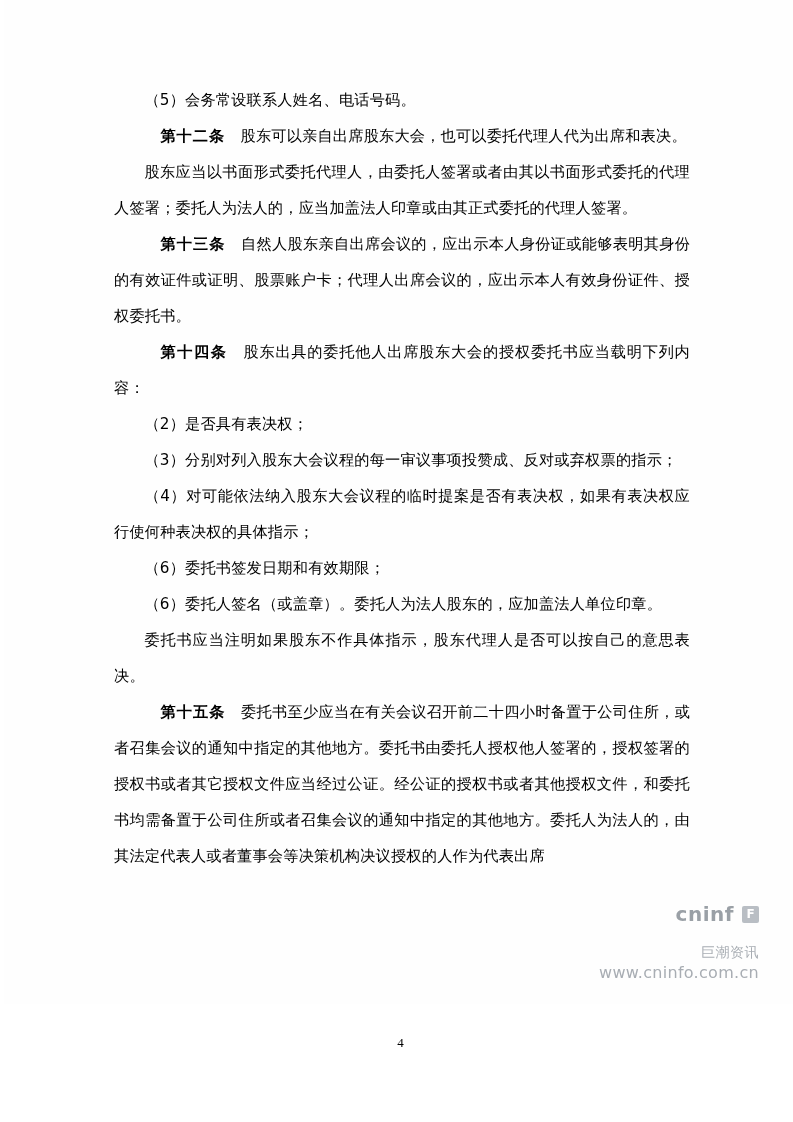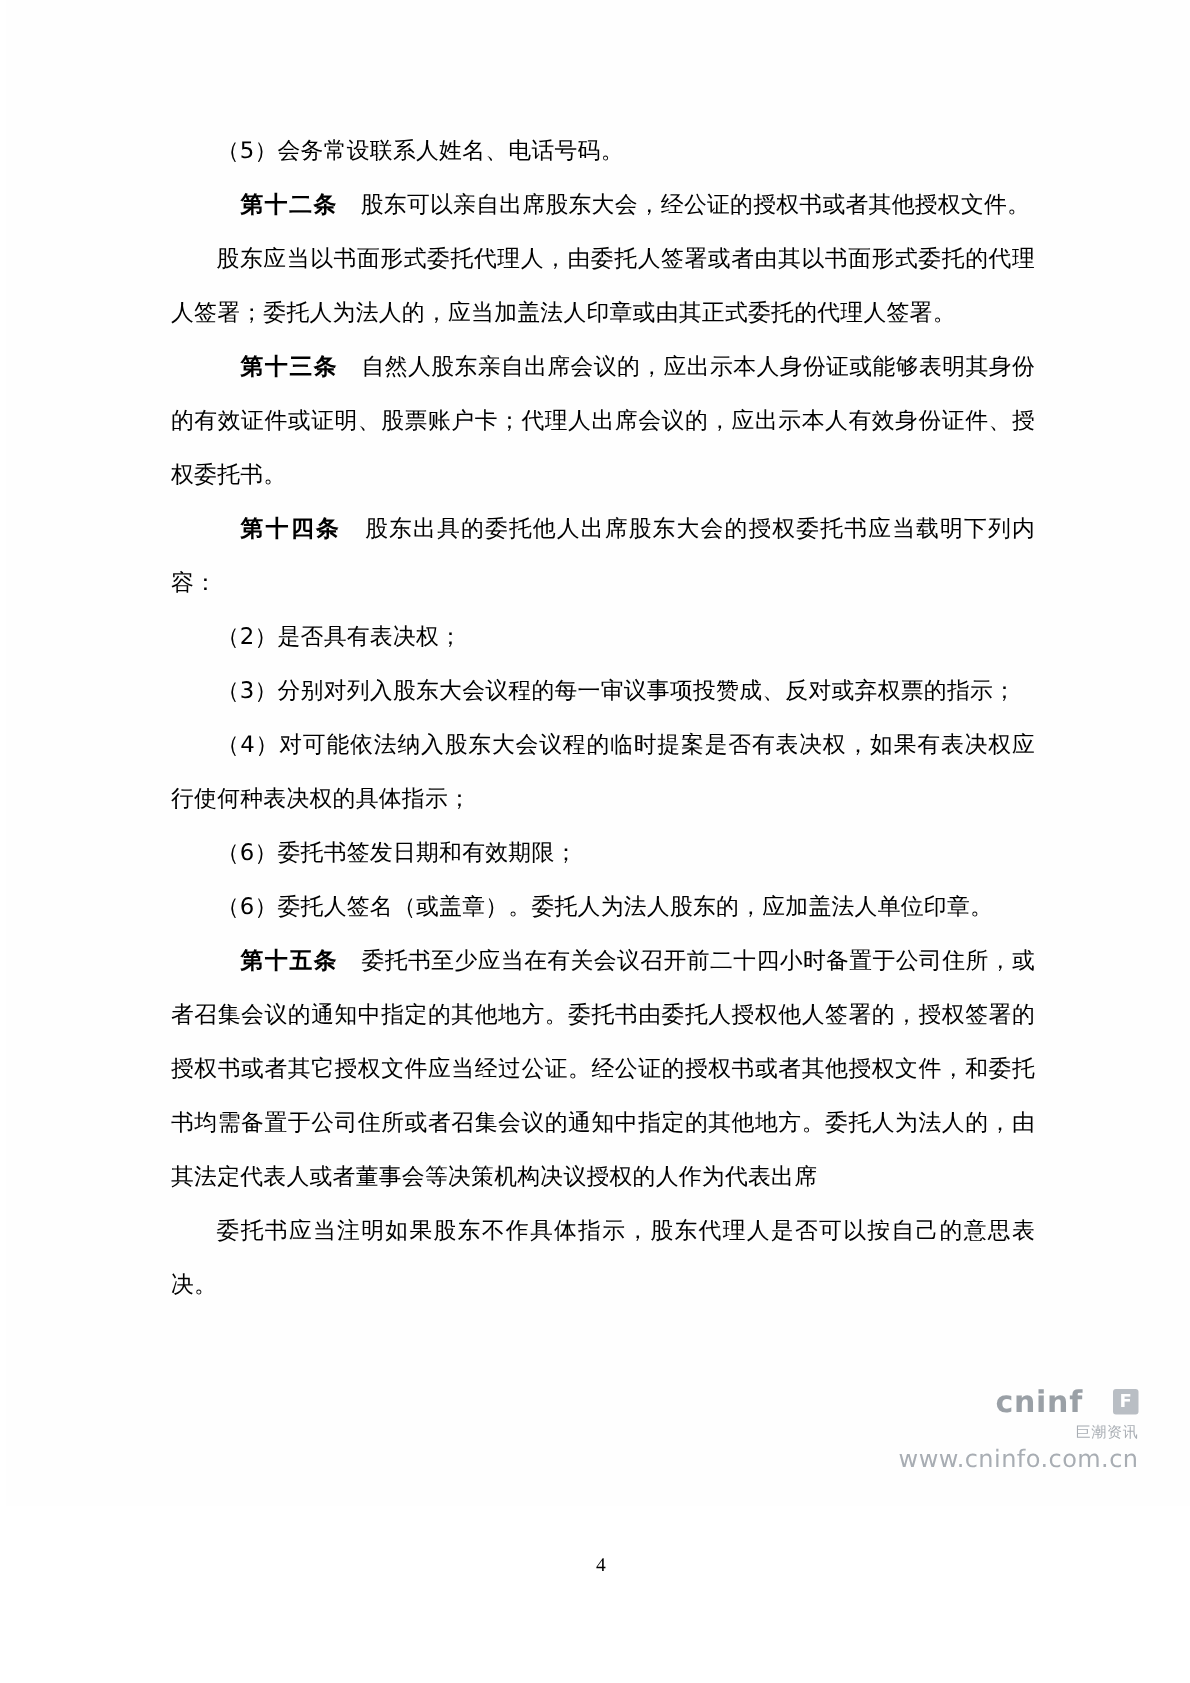--- a/index.html
+++ b/index.html
@@ -61,81 +61,81 @@
     position: absolute;
     right: 38px;
     bottom: 22px;
     text-align: right;
     user-select: none;
   }
   .wm-logo {
     display: flex;
     align-items: center;
     justify-content: flex-end;
-    gap: 20px;
+    gap: 8px;
   }
   .wm-name {
     font-family: "DejaVu Sans", sans-serif;
     font-size: 20px;
     font-weight: bold;
     color: #9aa0a6;
     letter-spacing: 0.5px;
   }
   .wm-mark {
     width: 17px;
     height: 17px;
     background: #b9bec4;
     color: #ffffff;
     font-size: 12px;
     font-weight: bold;
     line-height: 17px;
     text-align: center;
     border-radius: 2px;
   }
   .wm-cn {
-    font-size: 10px;
+    font-size: 14px;
     color: #a8adb3;
-    margin-top: 2px;
+    margin-top: 18px;
     letter-spacing: 0.5px;
   }
   .wm-url {
     font-size: 16px;
     color: #a8adb3;
     margin-top: 1px;
     letter-spacing: 0.3px;
     font-family: "DejaVu Sans", sans-serif;
   }
 </style>
 </head>
 <body>
 
 <div class="page">
 
   <div class="content">
 
     <p class="indent-paren">（5）会务常设联系人姓名、电话号码。</p>
 
-    <p class="indent"><span class="art">第十二条</span><span>　股东可以亲自出席股东大会，经公证的授权书或者其他授权文件。</span></p>
+    <p class="indent"><span class="art">第十二条</span><span>　股东可以亲自出席股东大会，也可以委托代理人代为出席和表决。</span></p>
 
     <p class="indent">股东应当以书面形式委托代理人，由委托人签署或者由其以书面形式委托的代理人签署；委托人为法人的，应当加盖法人印章或由其正式委托的代理人签署。</p>
 
     <p class="indent"><span class="art">第十三条</span><span>　自然人股东亲自出席会议的，应出示本人身份证或能够表明其身份的有效证件或证明、股票账户卡；代理人出席会议的，应出示本人有效身份证件、授权委托书。</span></p>
 
 
     <p class="indent"><span class="art">第十四条</span><span>　股东出具的委托他人出席股东大会的授权委托书应当载明下列内容：</span></p>
 
     <p class="indent-paren">（2）是否具有表决权；</p>
     <p class="indent-paren">（3）分别对列入股东大会议程的每一审议事项投赞成、反对或弃权票的指示；</p>
     <p class="indent-paren">（4）对可能依法纳入股东大会议程的临时提案是否有表决权，如果有表决权应行使何种表决权的具体指示；</p>
     <p class="indent-paren">（6）委托书签发日期和有效期限；</p>
     <p class="indent-paren">（6）委托人签名（或盖章）。委托人为法人股东的，应加盖法人单位印章。</p>
 
+    <p class="indent">委托书应当注明如果股东不作具体指示，股东代理人是否可以按自己的意思表决。</p>
+
     <p class="indent"><span class="art">第十五条</span><span>　委托书至少应当在有关会议召开前二十四小时备置于公司住所，或者召集会议的通知中指定的其他地方。委托书由委托人授权他人签署的，授权签署的授权书或者其它授权文件应当经过公证。经公证的授权书或者其他授权文件，和委托书均需备置于公司住所或者召集会议的通知中指定的其他地方。委托人为法人的，由其法定代表人或者董事会等决策机构决议授权的人作为代表出席</span></p>
-
-    <p class="indent">委托书应当注明如果股东不作具体指示，股东代理人是否可以按自己的意思表决。</p>
 
   </div>
 
   <div class="page-number">4</div>
 
   <div class="watermark">
     <div class="wm-logo">
       <span class="wm-name">cninf</span>
       <span class="wm-mark">F</span>
     </div>

